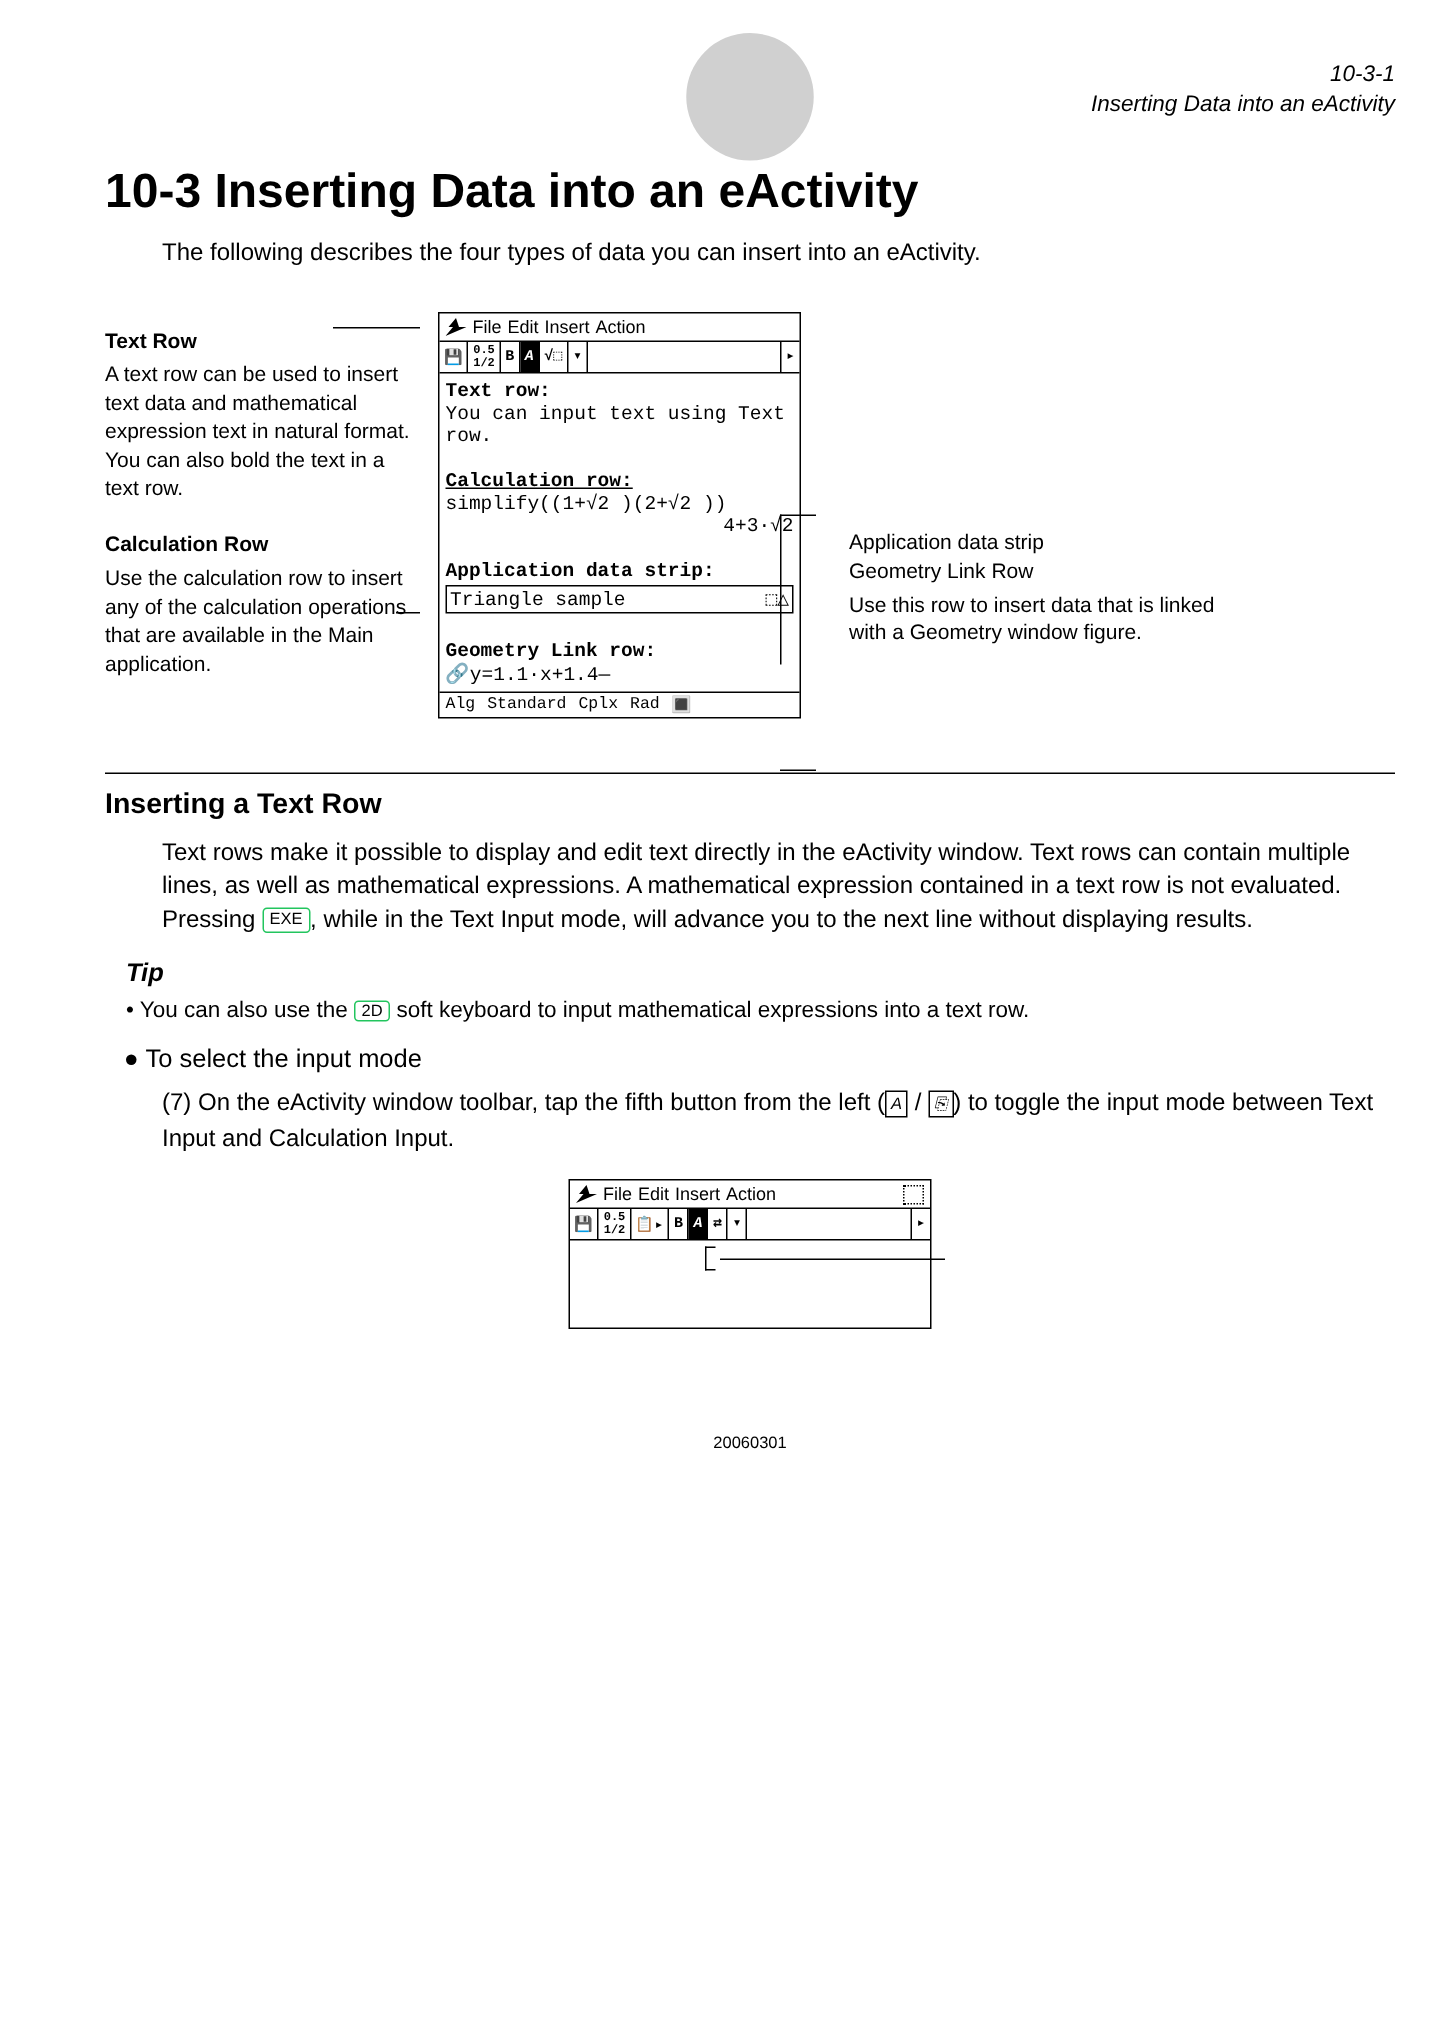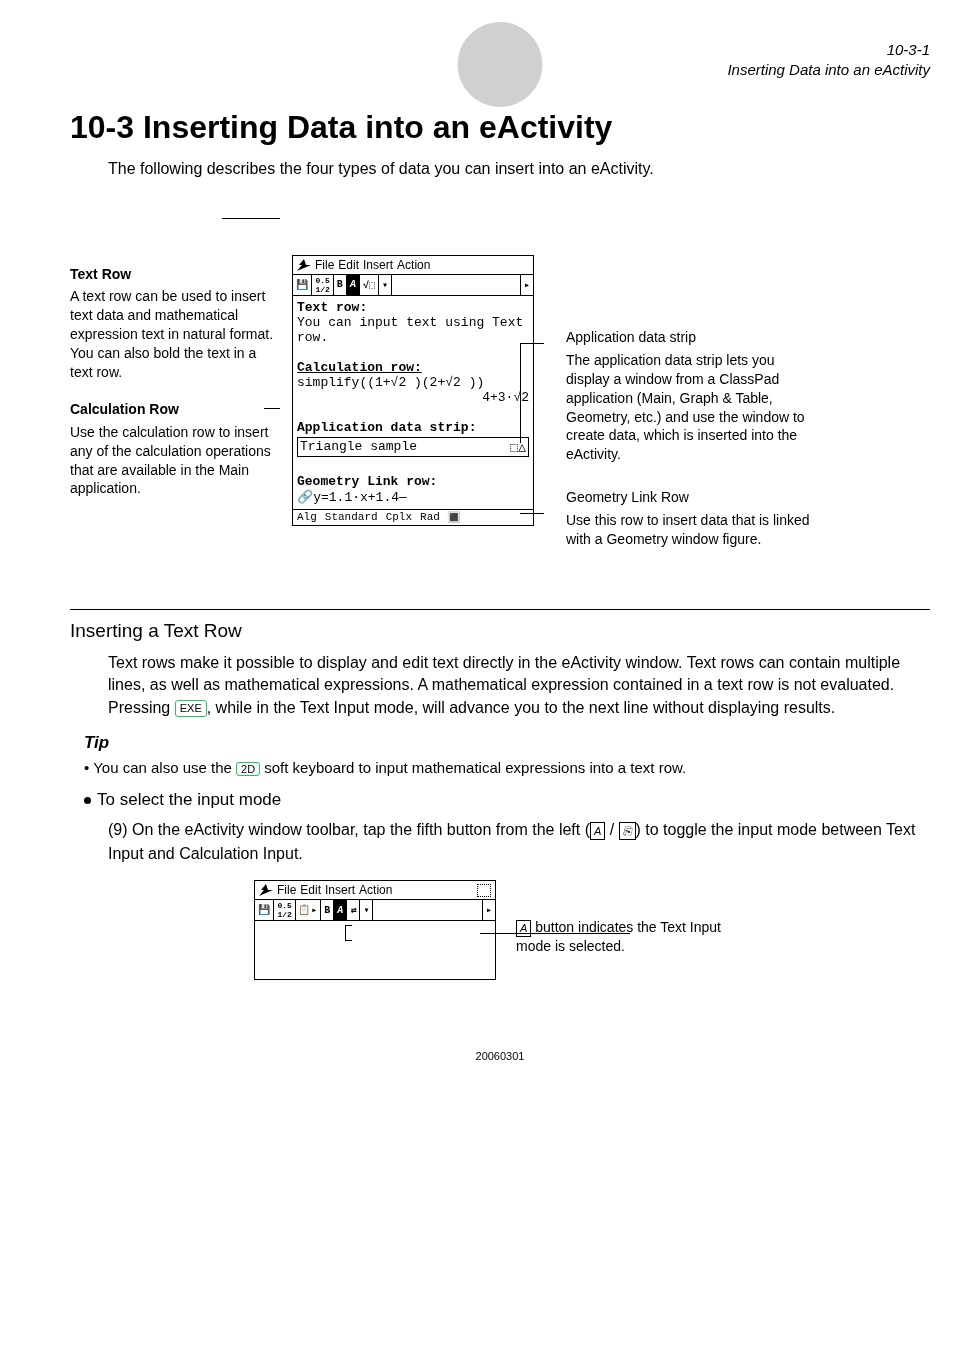--- a/index.html
+++ b/index.html
@@ -20,21 +20,21 @@
 .menubar svg{flex:0 0 auto}
 .menubar span{font-family:Arial;font-size:12px}
 .toolbar{display:flex;border-bottom:1px solid #000;height:20px;align-items:stretch}
 .toolbar .tb{border-right:1px solid #000;display:flex;align-items:center;justify-content:center;padding:0 3px;font-size:10px;font-weight:bold}
 .sbody{padding:4px}
 .sbody .bold{font-weight:bold}
 .sbody .und{text-decoration:underline;font-weight:bold}
 .stripbox{border:1px solid #000;display:flex;justify-content:space-between;padding:1px 2px;margin:2px 0}
 .statusbar{border-top:1px solid #000;font-size:11px;padding:1px 4px;display:flex;gap:8px;align-items:center}
 .sep{border-top:1px solid #000;margin:24px 0 10px}
-.h2{font-size:19px;font-weight:normal;margin-bottom:10px}
+.h2{font-size:19px;font-weight:bold;margin-bottom:10px}
 .body{font-size:16px;line-height:1.4;margin-left:38px;margin-bottom:14px}
 .tip{font-style:italic;font-weight:bold;font-size:17px;margin-left:14px;margin-bottom:6px}
 .bullet{font-size:15px;margin-left:14px;margin-bottom:14px}
 .dot{display:inline-block;width:7px;height:7px;background:#000;border-radius:50%;vertical-align:middle;margin-right:6px}
 .sub{font-size:17px;font-weight:normal;margin-left:14px;margin-bottom:8px}
 .step{font-size:16px;margin-left:38px;line-height:1.5;margin-bottom:14px}
 .centerfig{display:flex;justify-content:center;gap:20px;align-items:flex-start}
 .screen2{width:240px;border:1px solid #000;font-family:'Courier New',monospace;font-size:13px}
 .screen2 .body2{height:58px;position:relative}
 .cursor{position:absolute;left:90px;top:4px;width:6px;height:14px;border-left:1px solid #000;border-top:1px solid #000;border-bottom:1px solid #000}
@@ -116,40 +116,39 @@
     <span>Standard</span>
     <span>Cplx</span>
     <span>Rad</span>
     <span>🔳</span>
    </div>
   </div>
 
   <div class="rightcol">
    <div style="height:120px"></div>
    <div class="bold">Application data strip</div>
-   <p>The application data strip lets you display a window from a ClassPad application (Main, Graph &amp; Table, Geometry, etc.) and use the window to create data, which is inserted into the eActivity.</p>
    <div class="bold">Geometry Link Row</div>
    <p>Use this row to insert data that is linked with a Geometry window figure.</p>
   </div>
  </div>
 
  <div class="sep"></div>
  <div class="h2">Inserting a Text Row</div>
  <div class="body">
   <span>Text rows make it possible to display and edit text directly in the eActivity window. Text rows can contain multiple lines, as well as mathematical expressions. A mathematical expression contained in a text row is not evaluated.  Pressing </span><span class="keycap">EXE</span><span>, while in the Text Input mode, will advance you to the next line without displaying results.</span>
  </div>
 
  <div class="tip">Tip</div>
  <div class="bullet">
   • <span>You can also use the </span><span class="keycap">2D</span><span> soft keyboard to input mathematical expressions into a text row.</span>
  </div>
 
  <div class="sub"><span class="dot"></span><span>To select the input mode</span></div>
  <div class="step">
-  <span>(9) On the eActivity window toolbar, tap the fifth button from the left (</span><span class="iconbox">A</span><span> / </span><span class="iconbox">⎘</span><span>) to toggle the input mode between Text Input and Calculation Input.</span>
+  <span>(7) On the eActivity window toolbar, tap the fifth button from the left (</span><span class="iconbox">A</span><span> / </span><span class="iconbox">⎘</span><span>) to toggle the input mode between Text Input and Calculation Input.</span>
  </div>
 
  <div class="centerfig connector">
   <div class="line" style="top:53px;left:410px;width:150px"></div>
   <div class="screen2">
    <div class="menubar">
     <svg width="14" height="12" viewBox="0 0 14 12">
             <path d="M7 0 L2 6 L5 6 L0 12 L14 6 L9 6 Z" fill="#000"></path>
           </svg>
     <span>File</span>
@@ -166,19 +165,16 @@
     <div class="tb" style="background:#000;color:#fff;font-style:italic">A</div>
     <div class="tb">⇄</div>
     <div class="tb">▾</div>
     <div class="tb" style="flex:1;border-right:0"></div>
     <div class="tb" style="border-left:1px solid #000;border-right:0">▸</div>
    </div>
    <div class="body2">
           <div class="cursor"></div>
         </div>
   </div>
-  <div class="note">
-   <span class="iconbox">A</span><span> button indicates the Text Input mode is selected.</span>
-  </div>
  </div>
 
  <div class="footer">20060301</div>
 </div>
 
 </body></html>

